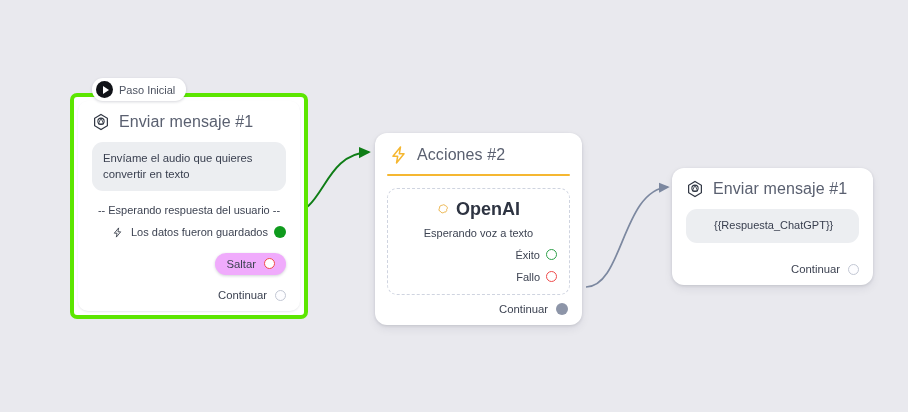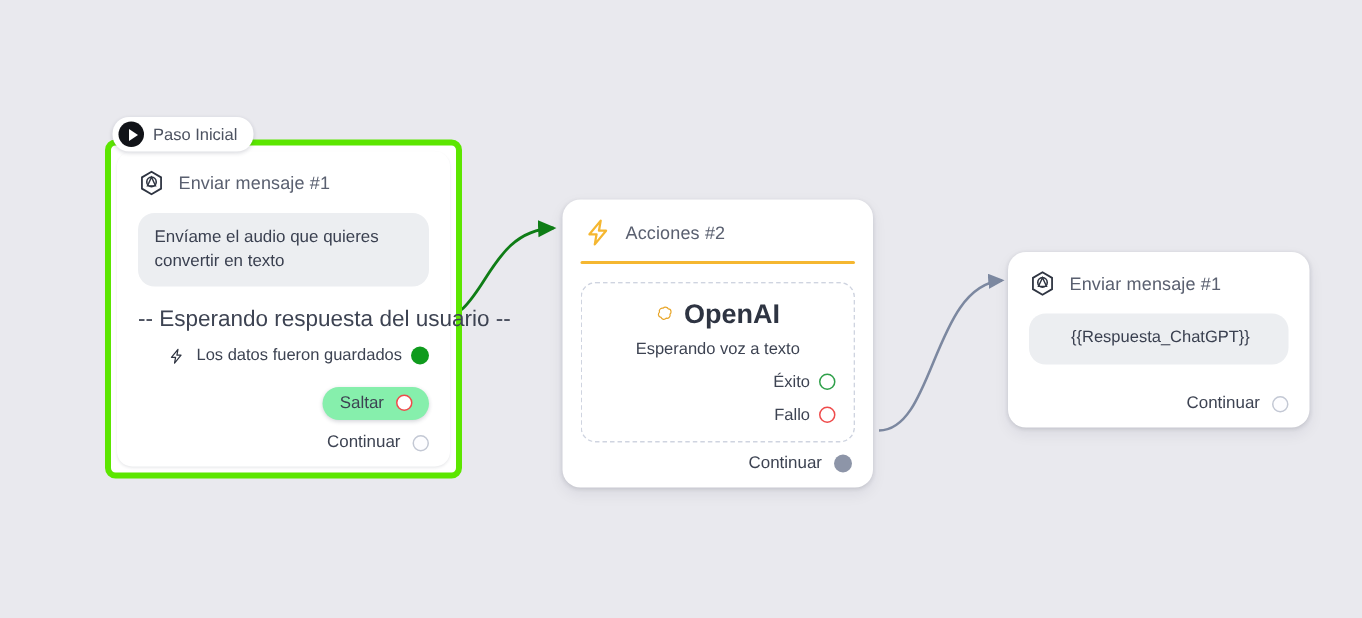--- a/index.html
+++ b/index.html
@@ -37,21 +37,21 @@
     box-shadow: 0 1px 3px rgba(30,35,60,.14), 0 4px 10px rgba(30,35,60,.07);
     box-sizing: border-box;
   }
   .node-header {
     display: flex;
     align-items: center;
     gap: 9px;
     padding: 12px 14px 9px 14px;
   }
   .node-title {
-    font-size: 12px;
+    font-size: 16px;
     color: #5a6070;
     letter-spacing: .1px;
     white-space: nowrap;
   }
   .node-body {
     padding: 0 14px 10px 14px;
   }
 
   
   .selection {
@@ -118,21 +118,21 @@
     margin-top: 2px;
   }
   .bubble.var {
     font-size: 11px;
     padding: 9px 28px;
     color: #3a4050;
   }
 
   .waiting {
     text-align: center;
-    font-size: 15px;
+    font-size: 11px;
     color: #3d4352;
     margin-top: 13px;
     white-space: nowrap;
   }
 
   
   .port-row {
     display: flex;
     align-items: center;
     justify-content: flex-end;
@@ -153,21 +153,21 @@
   .port.hollow-gray { border: 1.6px solid #c3c8d4; background: #fdfdff; }
   .port.hollow-red  { border: 1.7px solid #ef4b4b; background: #ffffff; }
   .port.hollow-green{ border: 1.7px solid #2fa04a; background: #ffffff; }
   .port.fill-green  { background: #0f9b1d; border: none; width: 12px; height: 12px; }
   .port.fill-slate  { background: #8d95a8; border: none; width: 12px; height: 12px; }
 
   .skip-btn {
     display: inline-flex;
     align-items: center;
     gap: 8px;
-    background: #86efac;
+    background: #f0abfc;
     border-radius: 14px;
     padding: 5px 11px;
     font-size: 11.3px;
     color: #3d4352;
     box-shadow: 0 1px 3px rgba(30,35,60,.20);
     cursor: pointer;
   }
   .skip-wrap {
     display: flex;
     justify-content: flex-end;
@@ -227,21 +227,21 @@
         <path d="M0,0 L6.4,3 L0,6 Z" fill="#0f7d16"></path>
       </marker>
       <marker id="arrow-slate" markerWidth="7" markerHeight="7" refX="5.4" refY="3" orient="auto">
         <path d="M0,0 L6.4,3 L0,6 Z" fill="#7c88a0"></path>
       </marker>
     </defs>
     <path d="M 288 214 C 325 214, 322 154, 369 152" fill="none" stroke="#0f7d16" stroke-width="1.9" marker-end="url(#arrow-green)"></path>
     <path d="M 586 287 C 623 287, 622 190, 668 187" fill="none" stroke="#7c88a0" stroke-width="1.7" marker-end="url(#arrow-slate)"></path>
   </svg>
 
-  <div class="start-badge" style="left:75px; top:78px;">
+  <div class="start-badge" style="left:92px; top:78px;">
     <span class="play-circle"></span>
     <span class="label">Paso Inicial</span>
   </div>
 
   <div class="selection" style="left:70px; top:93px; width:238px; height:226px;">
     <div class="node">
 
       <div class="node-header">
         <span class="icon">
           <svg width="18" height="18" viewBox="0 0 24 24">

